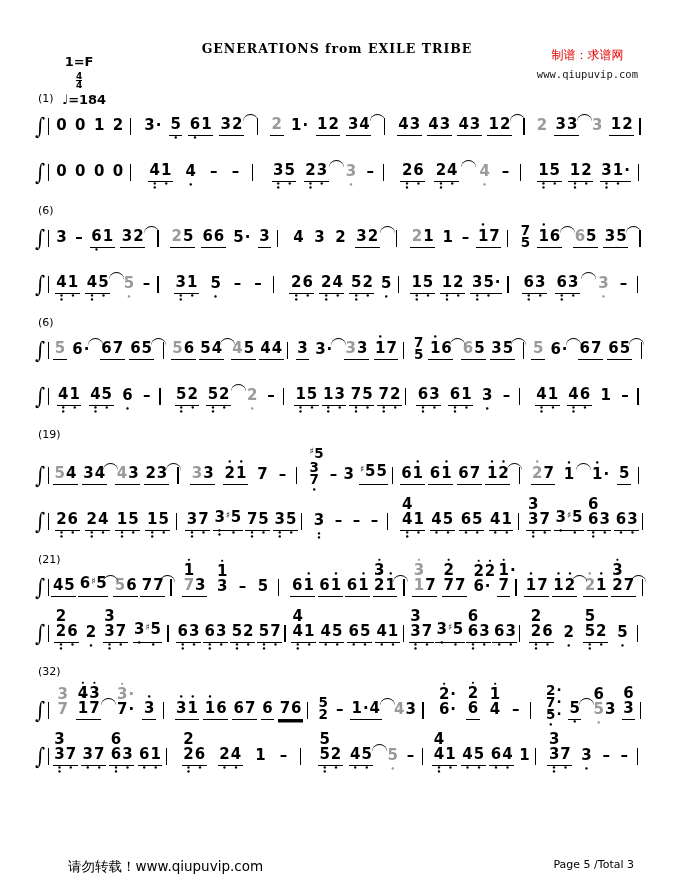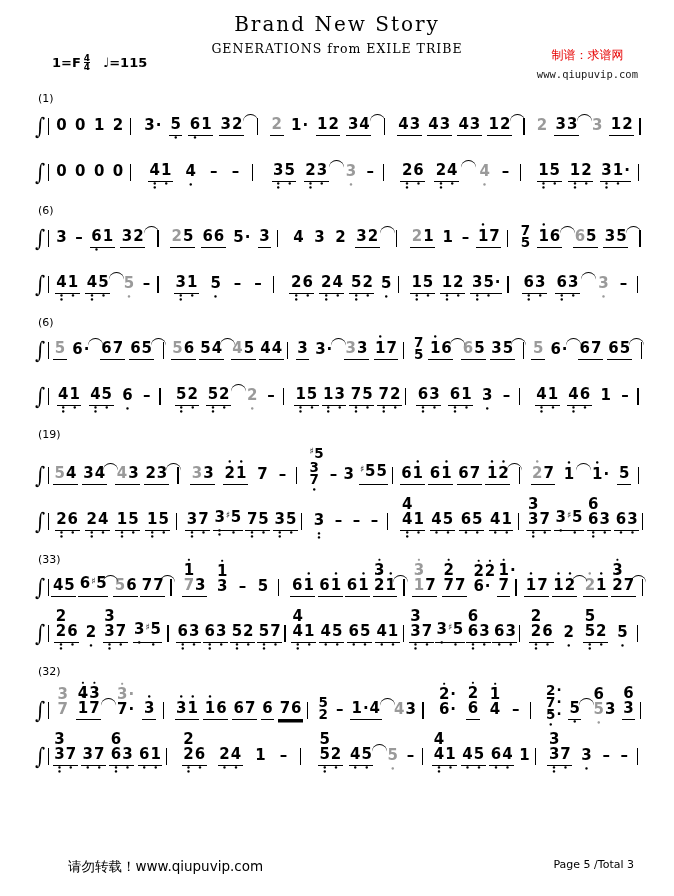--- a/index.html
+++ b/index.html
@@ -2,22 +2,22 @@
 <html><head>
 <meta charset="utf-8">
 <style>
   html,body{margin:0;padding:0;background:#888;}
   .page{position:relative;width:674px;height:896px;margin:0 auto;background:#fff;color:#000;
         font-family:"DejaVu Sans",sans-serif;overflow:hidden;}
   
   .title{position:absolute;top:12px;left:0;width:100%;text-align:center;
          font-family:"DejaVu Serif",serif;font-size:20px;letter-spacing:2px;}
   .subtitle{position:absolute;top:41px;left:0;width:100%;text-align:center;
-            font-family:"DejaVu Serif",serif;font-size:12.5px;font-weight:normal;letter-spacing:1px;}
-  .keytempo{position:absolute;left:52px;top:54px;font-size:13px;font-weight:bold;display:flex;align-items:center;gap:3px;}
+            font-family:"DejaVu Serif",serif;font-size:12.5px;font-weight:bold;letter-spacing:1px;}
+  .keytempo{position:absolute;left:52px;top:54px;font-size:13px;font-weight:bold;display:flex;align-items:center;gap:3px;flex-direction:column;}
   .frac{display:inline-flex;flex-direction:column;align-items:center;font-size:9px;line-height:8px;font-weight:bold;}
   .frac .den{border-top:1px solid #000;}
   .tempo{margin-left:10px;}
   .credit{position:absolute;right:36px;top:47px;text-align:center;}
   .credit .cn{font-size:12px;}
   .credit .url{font-size:10.5px;font-family:"DejaVu Sans Mono",monospace;margin-top:4px;color:#1a1a1a;}
   
   .score{position:absolute;left:34px;right:28px;top:94px;}
   .sys{position:relative;padding-top:17px;margin-bottom:24px;}
   .mnum{position:absolute;top:-2px;left:4px;font-size:11px;}
@@ -48,30 +48,29 @@
   .topg{position:absolute;top:-15px;left:0;white-space:nowrap;font-size:10.5px;line-height:10px;}
   .topg .dt{font-size:6px;} .topg .da0{top:-5px;}
   
   .footL{position:absolute;left:44px;bottom:20px;font-size:13.5px;margin-left:24px;}
   .footR{position:absolute;right:40px;bottom:25px;font-size:11px;}
 </style>
 </head>
 <body>
 
 <div class="page">
-  <div class="title">Brand New Story</div>
   <div class="subtitle">GENERATIONS from EXILE TRIBE</div>
 
   <div class="keytempo">
     <span>1=F</span>
     <span class="frac">
       <span class="num">4</span>
       <span class="den">4</span>
     </span>
-    <span class="tempo">♩=115</span>
+    <span class="tempo">♩=184</span>
   </div>
 
   <div class="credit">
     <div class="cn" style="color: rgb(230, 0, 0);">制谱：求谱网</div>
     <div class="url">www.qiupuvip.com</div>
   </div>
 
   <div class="score" id="score">
       <div class="sys">
         <div class="mnum">(1)</div>
@@ -864,21 +863,21 @@
             </span>
             <span class="grp u1">
               <span class="note"><span class="bch">6</span><span class="dt db0">•</span></span>
               <span class="note"><span class="bch">3</span><span class="dt db0">•</span></span>
             </span>
             <span class="bl"></span>
           </div>
         </div>
       </div>
       <div class="sys">
-        <div class="mnum">(33)</div>
+        <div class="mnum">(21)</div>
         <div class="m-row rowA">
           <span class="brace">∫</span>
           <span class="bl"></span>
           <div class="measure" style="flex-grow: 12.2;">
             <span class="grp u1">
               <span class="note"><span class="bch">4</span></span>
               <span class="note"><span class="bch">5</span></span>
             </span>
             <span class="grp u1">
               <span class="note"><span class="bch">6</span></span>

